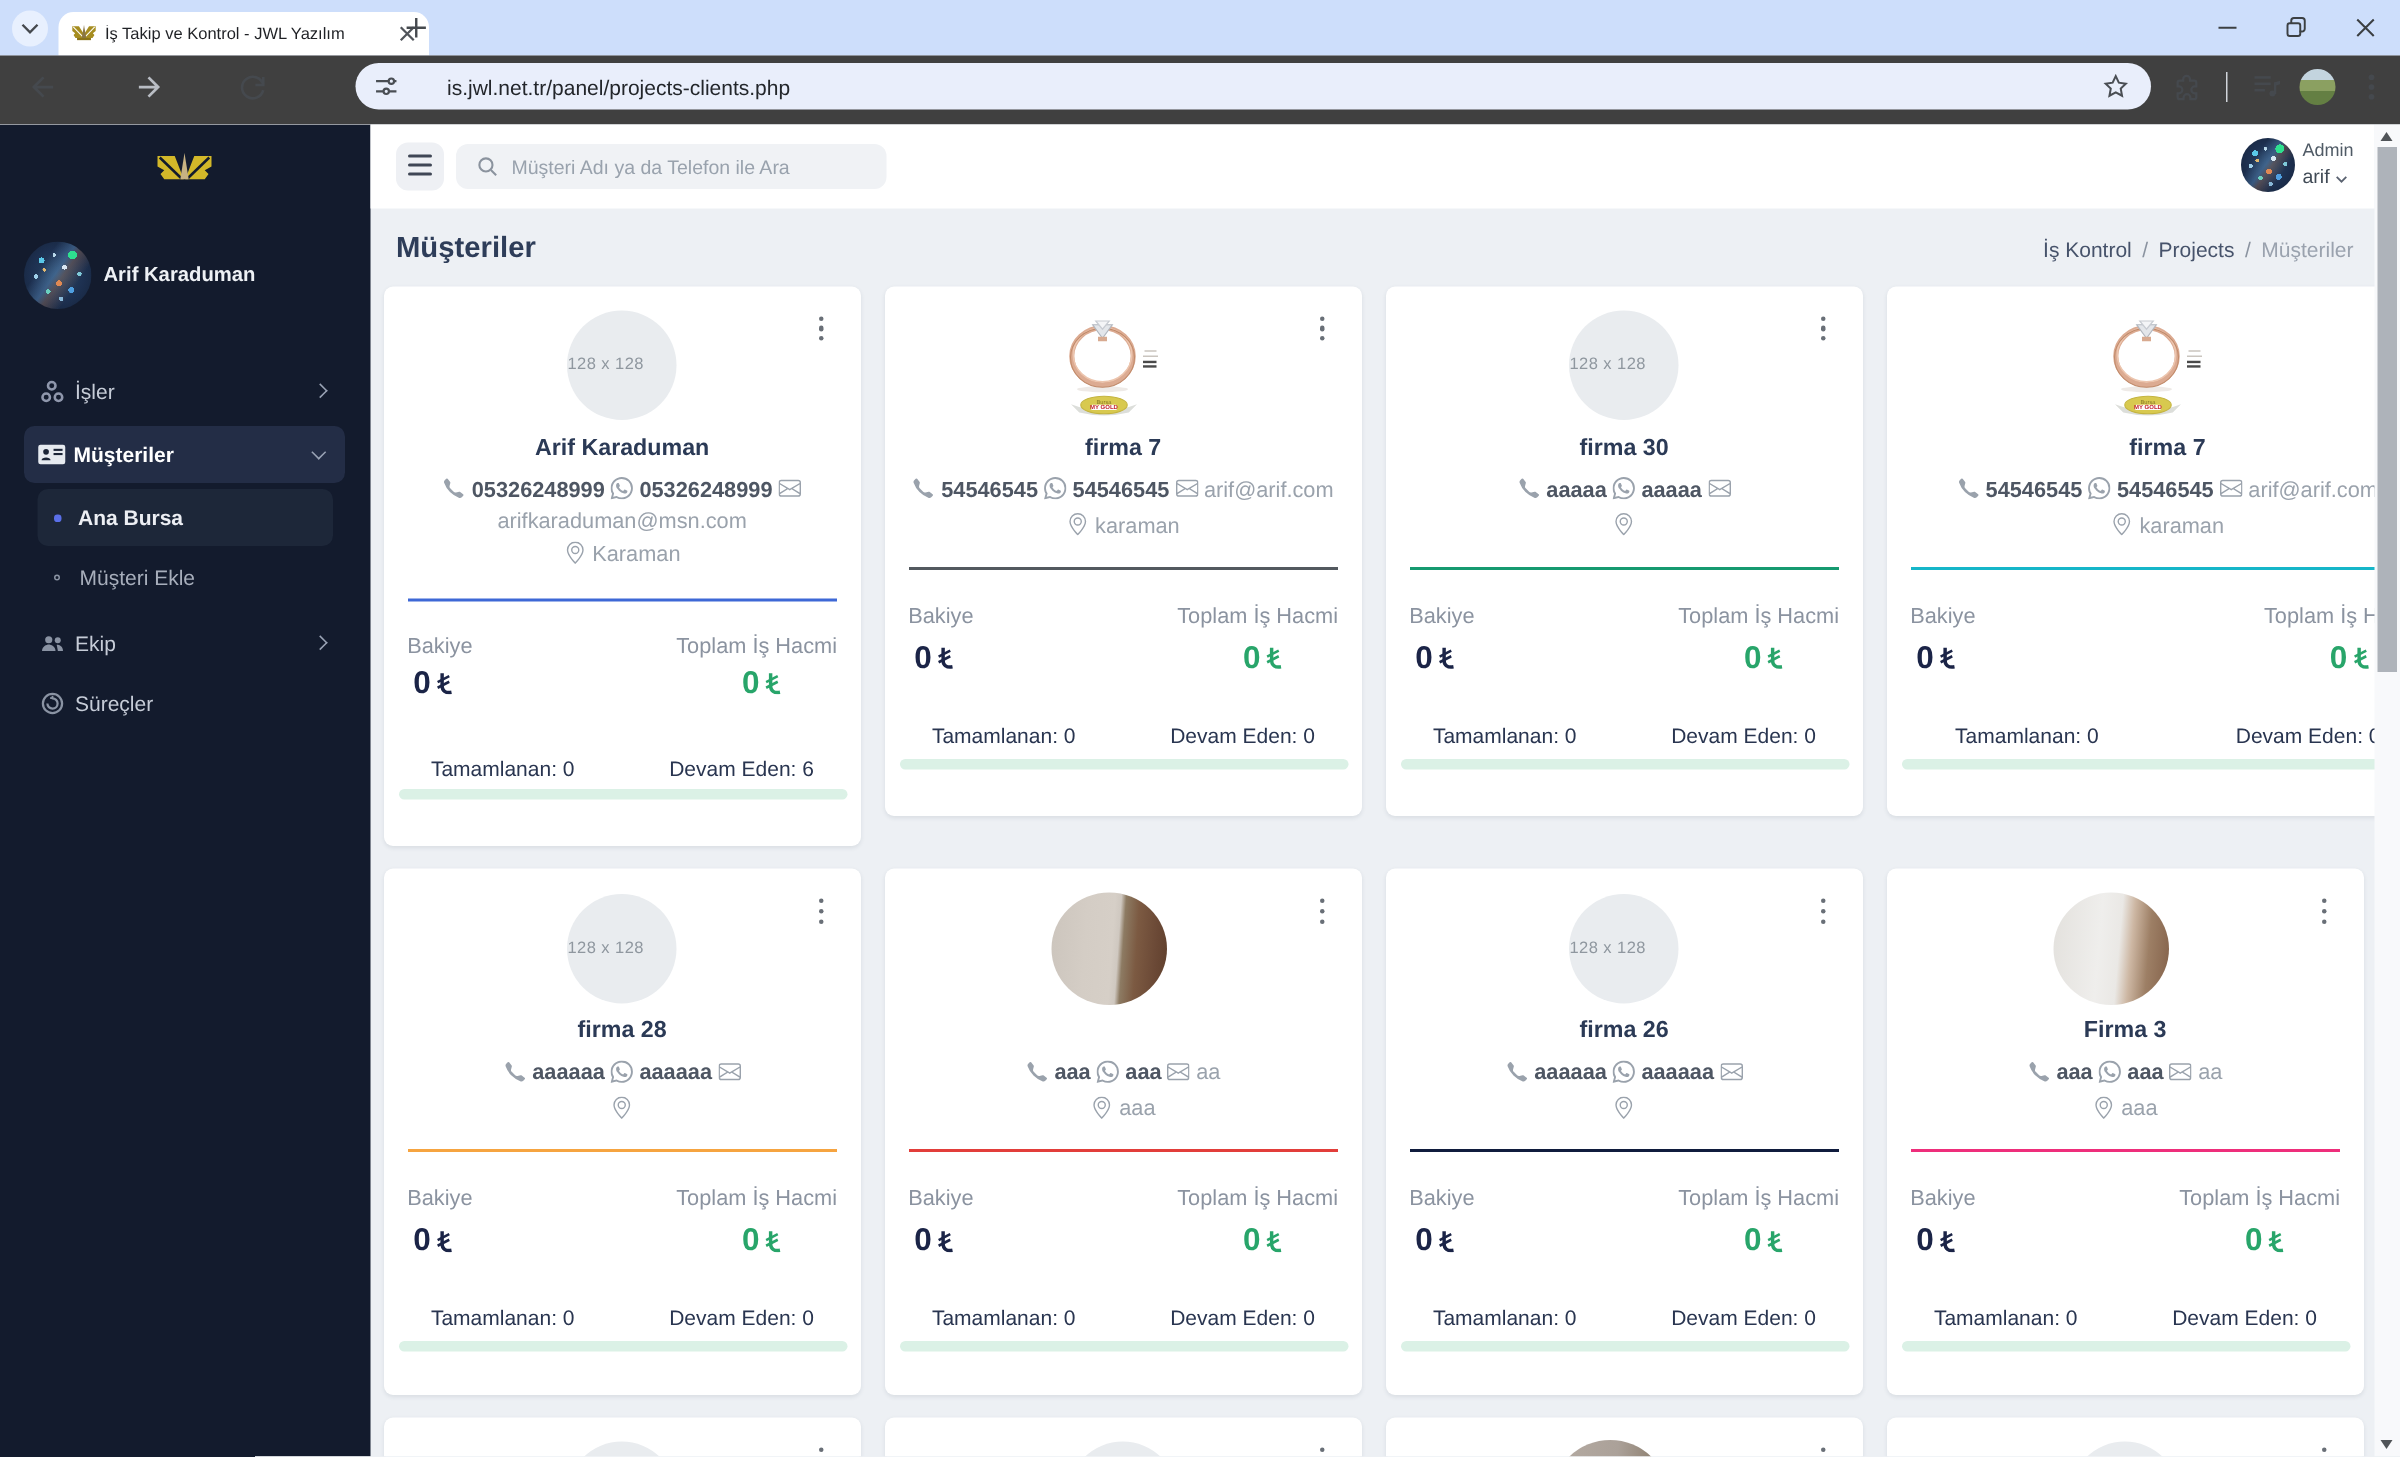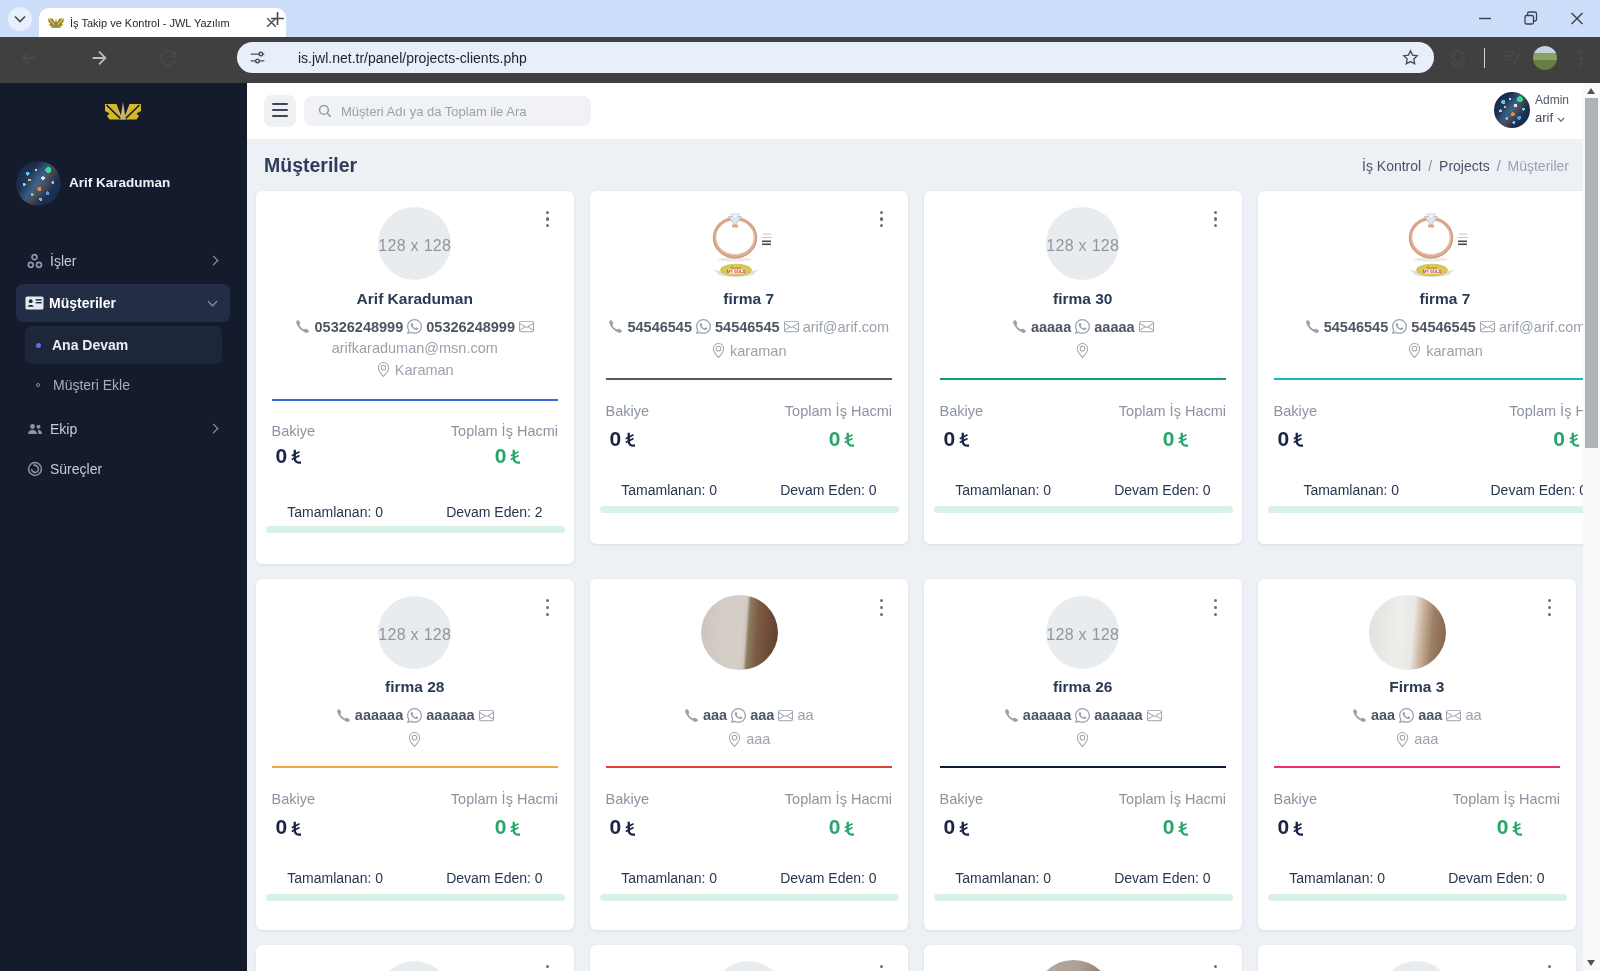--- a/index.html
+++ b/index.html
@@ -51,21 +51,21 @@
 #heading {position:absolute;left:264px;top:71px;font-size:19.5px;font-weight:bold;color:#2e3d59}
 #bcrumb {position:absolute;right:31px;top:75px;font-size:14px;color:#47536b}
 #bcrumb .sep {color:#8b93a0;padding:0 7px}
 #bcrumb .last {color:#9aa2ae}
 .card {position:absolute;background:#fff;border-radius:6px;box-shadow:0 1px 3px rgba(40,55,80,.10)}
 .kebab {position:absolute;top:20px;right:25px}
 .kebab i {display:block;width:3.4px;height:3.4px;border-radius:50%;background:#696f77;margin-bottom:3.4px}
 .avwrap {position:absolute;left:0;top:16.5px;width:100%;text-align:center}
 .av {display:inline-block;width:73px;height:73px}
 .av.ph {border-radius:50%;background:#e9ecef;position:relative}
-.av.ph span {position:absolute;left:0;top:30px;width:100%;text-align:left;font-size:16px;color:#8f979f;letter-spacing:.3px}
+.av.ph span {position:absolute;left:0;top:30px;width:100%;text-align:left;font-size:11px;color:#8f979f;letter-spacing:.3px}
 .av.ring {width:86px;height:73px}
 .av.photo {border-radius:50%;width:77px;height:75px;position:relative;left:-9.5px;top:-1px}
 .cname {position:absolute;left:0;width:100%;text-align:center;font-size:15.5px;font-weight:bold;color:#2b3a56;line-height:22px}
 .cline {position:absolute;left:0;width:100%;text-align:center;font-size:14.5px;line-height:21.5px;color:#9aa2ac}
 .cline .cb {font-weight:bold;color:#4e5663}
 .cline .cg {color:#9aa2ac}
 .ci {width:15px;height:15px;vertical-align:-2.5px}
 .chr {position:absolute;left:16px;right:16px;height:2px}
 .lab {position:absolute;font-size:14.5px;color:#8b93a0;line-height:18px}
 .labL {left:16px}
@@ -184,21 +184,21 @@
             <path d="M1.2 11.8 C1.2 9.3 7.2 9.3 7.2 11.8 Z" fill="#1b2437"></path>
             <rect x="9.2" y="4.2" width="6" height="1.4" fill="#1b2437"></rect>
             <rect x="9.2" y="7" width="6" height="1.4" fill="#1b2437"></rect>
           </g>
         </svg>
         <span class="mt">Müşteriler</span>
         <span class="chev d" style="right:14px"></span>
       </div>
     <div id="m-ana">
         <span class="dot"></span>
-        <span class="mt">Ana Devam</span>
+        <span class="mt">Ana Bursa</span>
       </div>
     <div id="m-ekle">
         <span class="dot"></span>
         <span class="mt">Müşteri Ekle</span>
       </div>
     <div class="mitem" style="top:366px">
         <svg class="mi" viewBox="0 0 16 16" fill="none" stroke="#8a93a3" stroke-width="1.5">
           <circle cx="8" cy="8" r="6.4"></circle>
           <path d="M8 4.6 A3.4 3.4 0 1 1 4.6 8"></path>
           <path d="M8 2.8 L8 4.6 L6.4 4.2" stroke-width="1.2"></path>
@@ -220,21 +220,21 @@
     <div id="hmb">
         <i style="top:8px"></i>
         <i style="top:14px"></i>
         <i style="top:20px"></i>
       </div>
     <div id="search">
       <svg style="position:absolute;left:14px;top:8px" width="14" height="14" viewBox="0 0 16 16" fill="none" stroke="#8b939e" stroke-width="1.6">
           <circle cx="6.8" cy="6.8" r="5"></circle>
           <path d="M10.6 10.6 L14.6 14.6"></path>
         </svg>
-      <span class="ph">Müşteri Adı ya da Toplam ile Ara</span>
+      <span class="ph">Müşteri Adı ya da Telefon ile Ara</span>
     </div>
     <div id="admchip">
       <div id="admav"></div>
       <div id="admtx">
           <div class="a1">Admin</div>
           <div class="a2">arif <svg width="8" height="5" viewBox="0 0 10 6" fill="none" stroke="#5a6270" stroke-width="1.5">
               <path d="M1 1 L5 5 L9 1"></path>
             </svg></div>
         </div>
     </div>
@@ -268,21 +268,21 @@
           <path d="M7.5 1.5 V18.5 C7.5 25 12 28.5 20 27" stroke-width="4.6"></path>
           <path d="M1.5 13.5 L17 5.5" stroke-width="3.4"></path>
           <path d="M1.5 21 L17 13" stroke-width="3.4"></path>
         </svg></div>
       <div class="val valR" style="top:252.0px">0<svg style="width:11.0px;height:15.0px;vertical-align:-1.5px;margin-left:4px" viewBox="0 0 22 30" fill="none" stroke="#28a56a">
           <path d="M7.5 1.5 V18.5 C7.5 25 12 28.5 20 27" stroke-width="4.6"></path>
           <path d="M1.5 13.5 L17 5.5" stroke-width="3.4"></path>
           <path d="M1.5 21 L17 13" stroke-width="3.4"></path>
         </svg></div>
       <div class="tam tamL" style="top:311.0px">Tamamlanan: 0</div>
-      <div class="tam tamR" style="top:311.0px">Devam Eden: 2</div>
+      <div class="tam tamR" style="top:311.0px">Devam Eden: 6</div>
       <div class="pbar" style="top:335.5px"></div>
     </div>
 <div class="card" style="left:589.5px;top:107.5px;width:318.5px;height:353.5px">
       <div class="kebab">
         <i></i>
         <i></i>
         <i></i>
       </div>
       <div class="avwrap"><div class="av ring"><svg width="86" height="73" viewBox="0 0 86 73">
 <ellipse cx="29" cy="52.5" rx="17" ry="2" fill="rgba(120,90,70,.13)"></ellipse>

